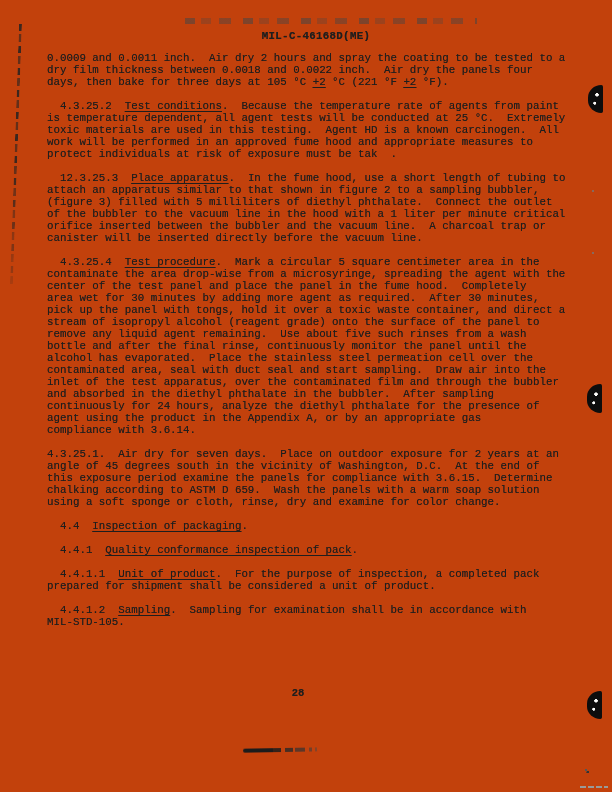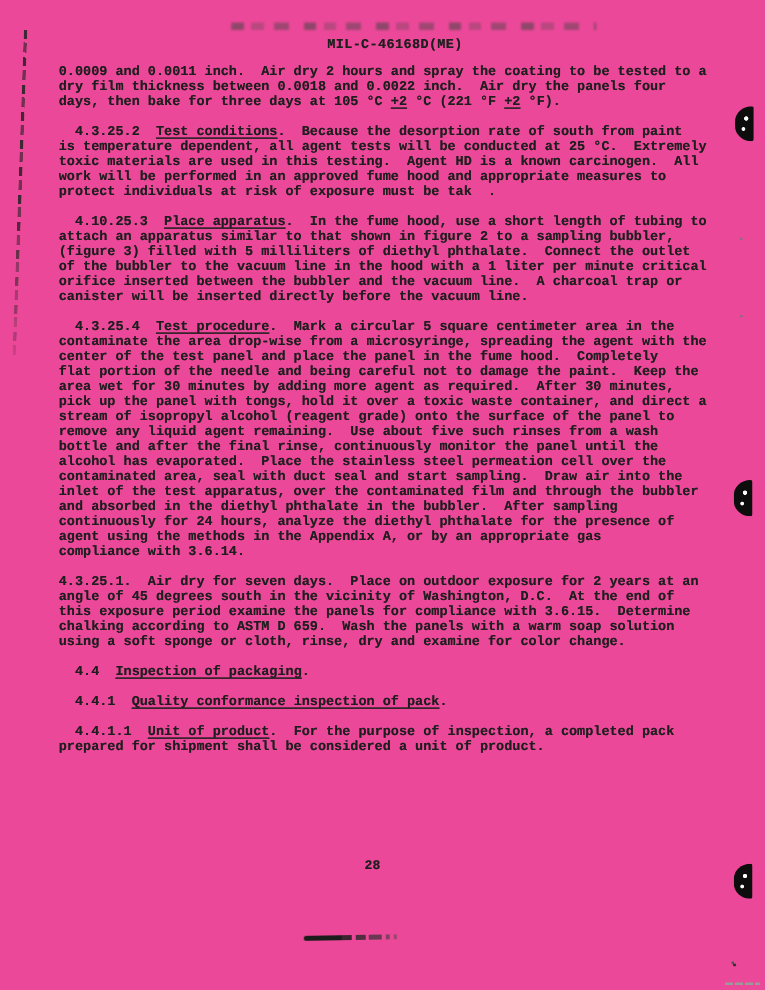--- a/index.html
+++ b/index.html
@@ -1,37 +1,37 @@
 <!DOCTYPE html>
 <html><head>
 <meta charset="utf-8">
 <style>
   html,body{margin:0;padding:0;}
   body{width:612px;height:792px;background:#e9e9e6;}
   .page{
-    position:relative;width:612px;height:792px;background:#ec4899;overflow:hidden;
+    position:relative;width:612px;height:792px;background:#c2410c;overflow:hidden;
     font-family:"Liberation Mono", monospace;color:#1e1e1e;
   }
   
   .smudge-top{
     position:absolute;top:18px;left:185px;width:292px;height:6px;
     background:repeating-linear-gradient(90deg,
       rgba(70,70,70,.55) 0 10px, rgba(0,0,0,0) 10px 16px,
       rgba(70,70,70,.30) 16px 26px, rgba(0,0,0,0) 26px 34px,
       rgba(70,70,70,.45) 34px 46px, rgba(0,0,0,0) 46px 58px);
     filter:blur(.7px);
   }
   .doc-header{
     position:absolute;top:30px;left:0;width:612px;text-align:center;
     font-size:10.8px;font-weight:bold;letter-spacing:.3px;transform:translateX(10px);
     text-shadow:0 0 .5px rgba(30,30,30,.7);
   }
   .doc-body{
     position:absolute;top:52px;left:47px;width:532px;
-    font-size:10.8px;line-height:12px;font-weight:bold;
+    font-size:10.8px;line-height:12px;font-weight:normal;
     text-shadow:0 0 .5px rgba(30,30,30,.65);
   }
   .para{margin:0 0 12px 0;}
   .line{height:12px;white-space:pre;}
   .u{text-decoration:underline;text-decoration-thickness:1px;text-underline-offset:2px;}
   .page-number{
     position:absolute;top:687px;left:0;width:612px;text-align:center;
     font-size:10.5px;font-weight:bold;transform:translateX(-8px);
     text-shadow:0 0 .5px rgba(30,30,30,.6);
   }
@@ -85,69 +85,72 @@
 
   <div class="doc-header">MIL-C-46168D(ME)</div>
 
   <div class="doc-body">
       <div class="para">
         <div class="line"><span>0.0009 and 0.0011 inch.  Air dry 2 hours and spray the coating to be tested to a</span></div>
         <div class="line"><span>dry film thickness between 0.0018 and 0.0022 inch.  Air dry the panels four</span></div>
         <div class="line"><span>days, then bake for three days at 105 °C </span><span class="u">+2</span><span> °C (221 °F </span><span class="u">+2</span><span> °F).</span></div>
       </div>
       <div class="para">
-        <div class="line"><span>  4.3.25.2  </span><span class="u">Test conditions</span><span>.  Because the desorption rate of south from paint</span></div>
+        <div class="line"><span>  4.3.25.2  </span><span class="u">Test conditions</span><span>.  Because the temperature rate of agents from paint</span></div>
         <div class="line"><span>is temperature dependent, all agent tests will be conducted at 25 °C.  Extremely</span></div>
         <div class="line"><span>toxic materials are used in this testing.  Agent HD is a known carcinogen.  All</span></div>
         <div class="line"><span>work will be performed in an approved fume hood and appropriate measures to</span></div>
         <div class="line"><span>protect individuals at risk of exposure must be tak  .</span></div>
       </div>
       <div class="para">
-        <div class="line"><span>  4.10.25.3  </span><span class="u">Place apparatus</span><span>.  In the fume hood, use a short length of tubing to</span></div>
+        <div class="line"><span>  12.3.25.3  </span><span class="u">Place apparatus</span><span>.  In the fume hood, use a short length of tubing to</span></div>
         <div class="line"><span>attach an apparatus similar to that shown in figure 2 to a sampling bubbler,</span></div>
         <div class="line"><span>(figure 3) filled with 5 milliliters of diethyl phthalate.  Connect the outlet</span></div>
         <div class="line"><span>of the bubbler to the vacuum line in the hood with a 1 liter per minute critical</span></div>
         <div class="line"><span>orifice inserted between the bubbler and the vacuum line.  A charcoal trap or</span></div>
         <div class="line"><span>canister will be inserted directly before the vacuum line.</span></div>
       </div>
       <div class="para">
         <div class="line"><span>  4.3.25.4  </span><span class="u">Test procedure</span><span>.  Mark a circular 5 square centimeter area in the</span></div>
         <div class="line"><span>contaminate the area drop-wise from a microsyringe, spreading the agent with the</span></div>
         <div class="line"><span>center of the test panel and place the panel in the fume hood.  Completely</span></div>
-        <div class="line"><span>flat portion of the needle and being careful not to damage the paint.  Keep the</span></div>
         <div class="line"><span>area wet for 30 minutes by adding more agent as required.  After 30 minutes,</span></div>
         <div class="line"><span>pick up the panel with tongs, hold it over a toxic waste container, and direct a</span></div>
         <div class="line"><span>stream of isopropyl alcohol (reagent grade) onto the surface of the panel to</span></div>
         <div class="line"><span>remove any liquid agent remaining.  Use about five such rinses from a wash</span></div>
         <div class="line"><span>bottle and after the final rinse, continuously monitor the panel until the</span></div>
         <div class="line"><span>alcohol has evaporated.  Place the stainless steel permeation cell over the</span></div>
         <div class="line"><span>contaminated area, seal with duct seal and start sampling.  Draw air into the</span></div>
         <div class="line"><span>inlet of the test apparatus, over the contaminated film and through the bubbler</span></div>
         <div class="line"><span>and absorbed in the diethyl phthalate in the bubbler.  After sampling</span></div>
         <div class="line"><span>continuously for 24 hours, analyze the diethyl phthalate for the presence of</span></div>
-        <div class="line"><span>agent using the methods in the Appendix A, or by an appropriate gas</span></div>
+        <div class="line"><span>agent using the product in the Appendix A, or by an appropriate gas</span></div>
         <div class="line"><span>compliance with 3.6.14.</span></div>
       </div>
       <div class="para">
         <div class="line"><span>4.3.25.1.  Air dry for seven days.  Place on outdoor exposure for 2 years at an</span></div>
         <div class="line"><span>angle of 45 degrees south in the vicinity of Washington, D.C.  At the end of</span></div>
         <div class="line"><span>this exposure period examine the panels for compliance with 3.6.15.  Determine</span></div>
         <div class="line"><span>chalking according to ASTM D 659.  Wash the panels with a warm soap solution</span></div>
         <div class="line"><span>using a soft sponge or cloth, rinse, dry and examine for color change.</span></div>
       </div>
       <div class="para">
         <div class="line"><span>  4.4  </span><span class="u">Inspection of packaging</span><span>.</span></div>
       </div>
       <div class="para">
         <div class="line"><span>  4.4.1  </span><span class="u">Quality conformance inspection of pack</span><span>.</span></div>
       </div>
       <div class="para">
         <div class="line"><span>  4.4.1.1  </span><span class="u">Unit of product</span><span>.  For the purpose of inspection, a completed pack</span></div>
         <div class="line"><span>prepared for shipment shall be considered a unit of product.</span></div>
       </div>
+      <div class="para">
+        <div class="line"><span>  4.4.1.2  </span><span class="u">Sampling</span><span>.  Sampling for examination shall be in accordance with</span></div>
+        <div class="line"><span>MIL-STD-105.</span></div>
+      </div>
     </div>
 
   <div class="page-number">28</div>
 
   <div class="hole hole1"></div>
   <div class="hole hole2"></div>
   <div class="hole hole3"></div>
   <div class="dot dot1"></div>
   <div class="dot dot2"></div>
   <div class="smudge-bottom"></div>

